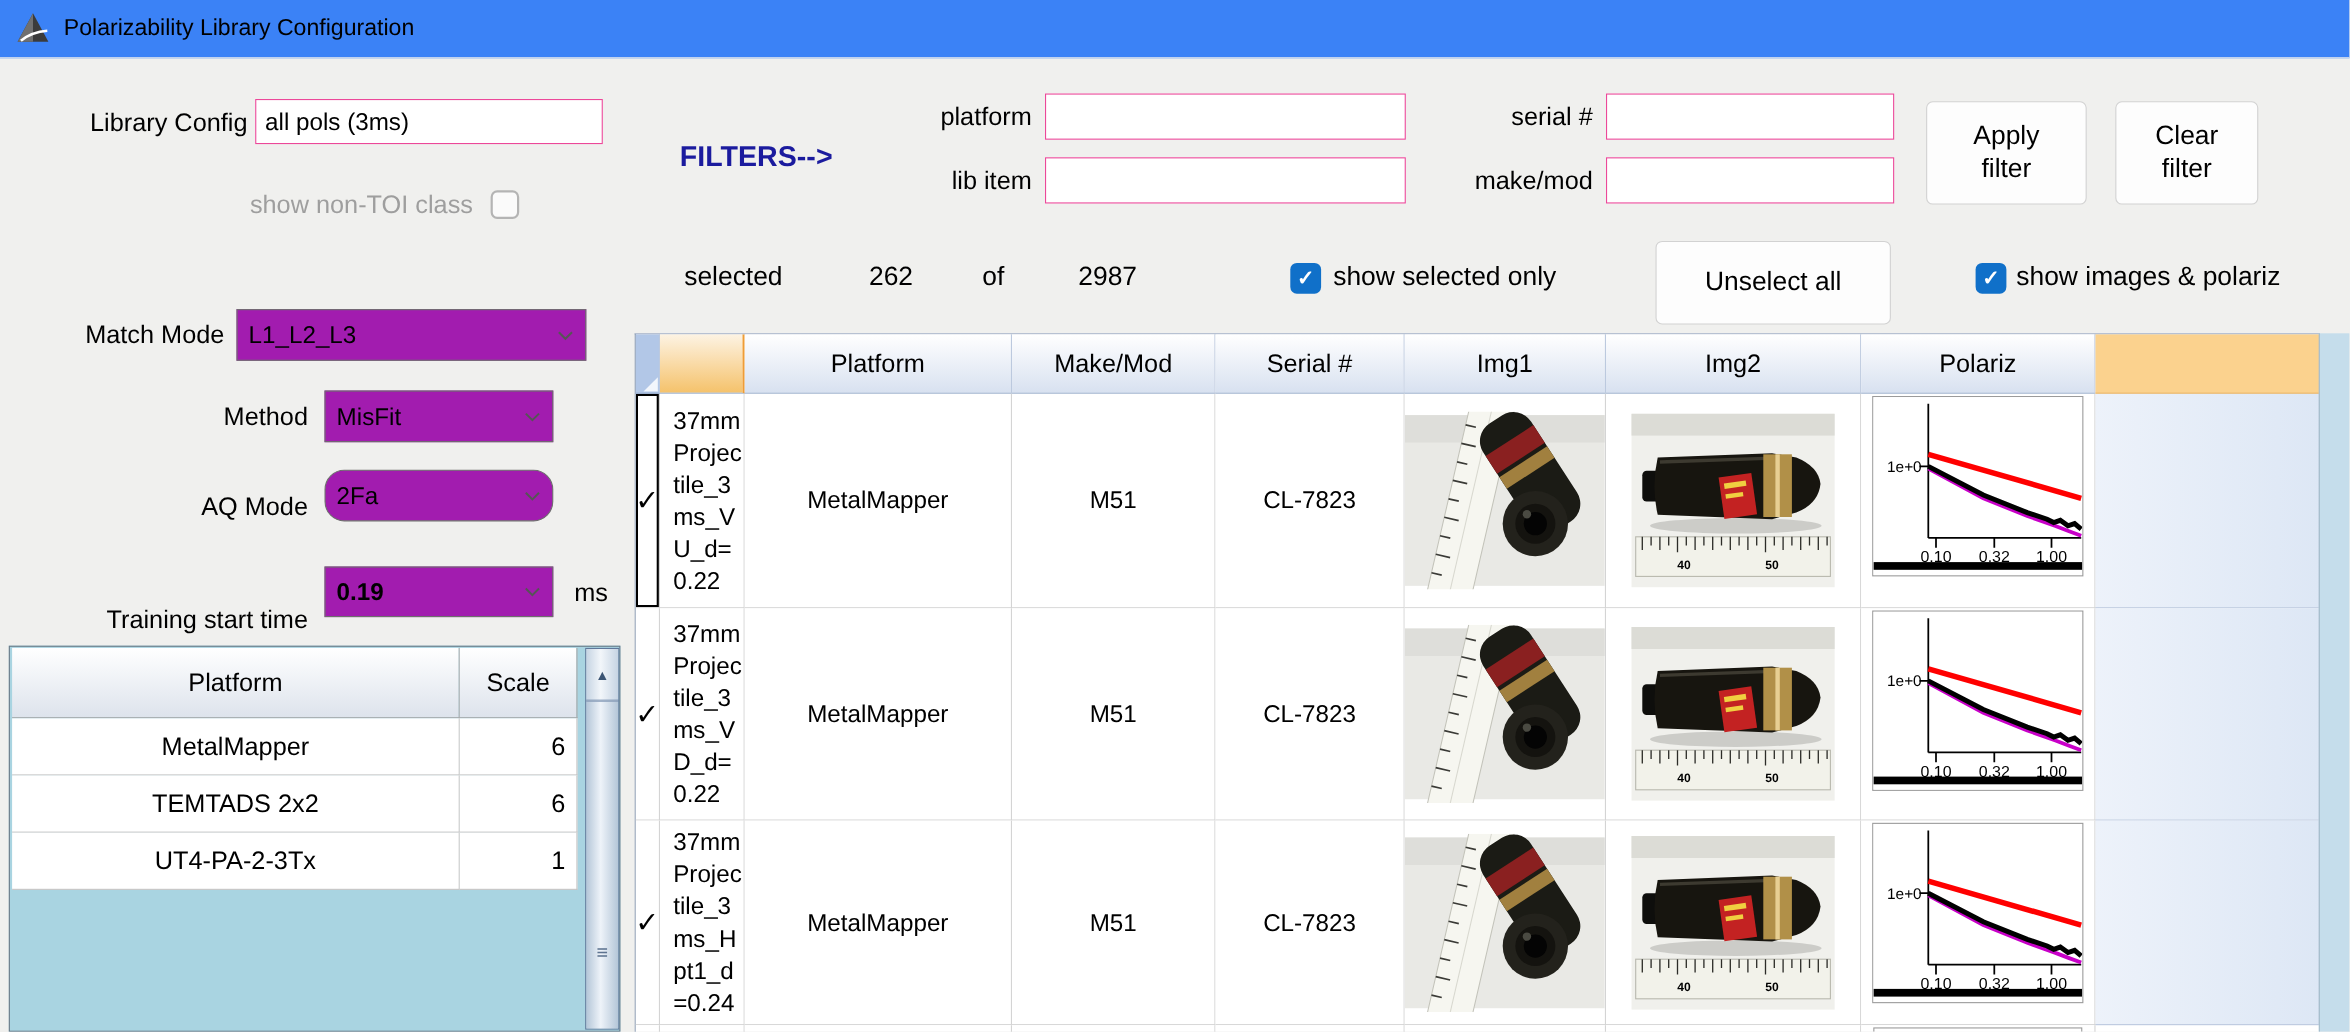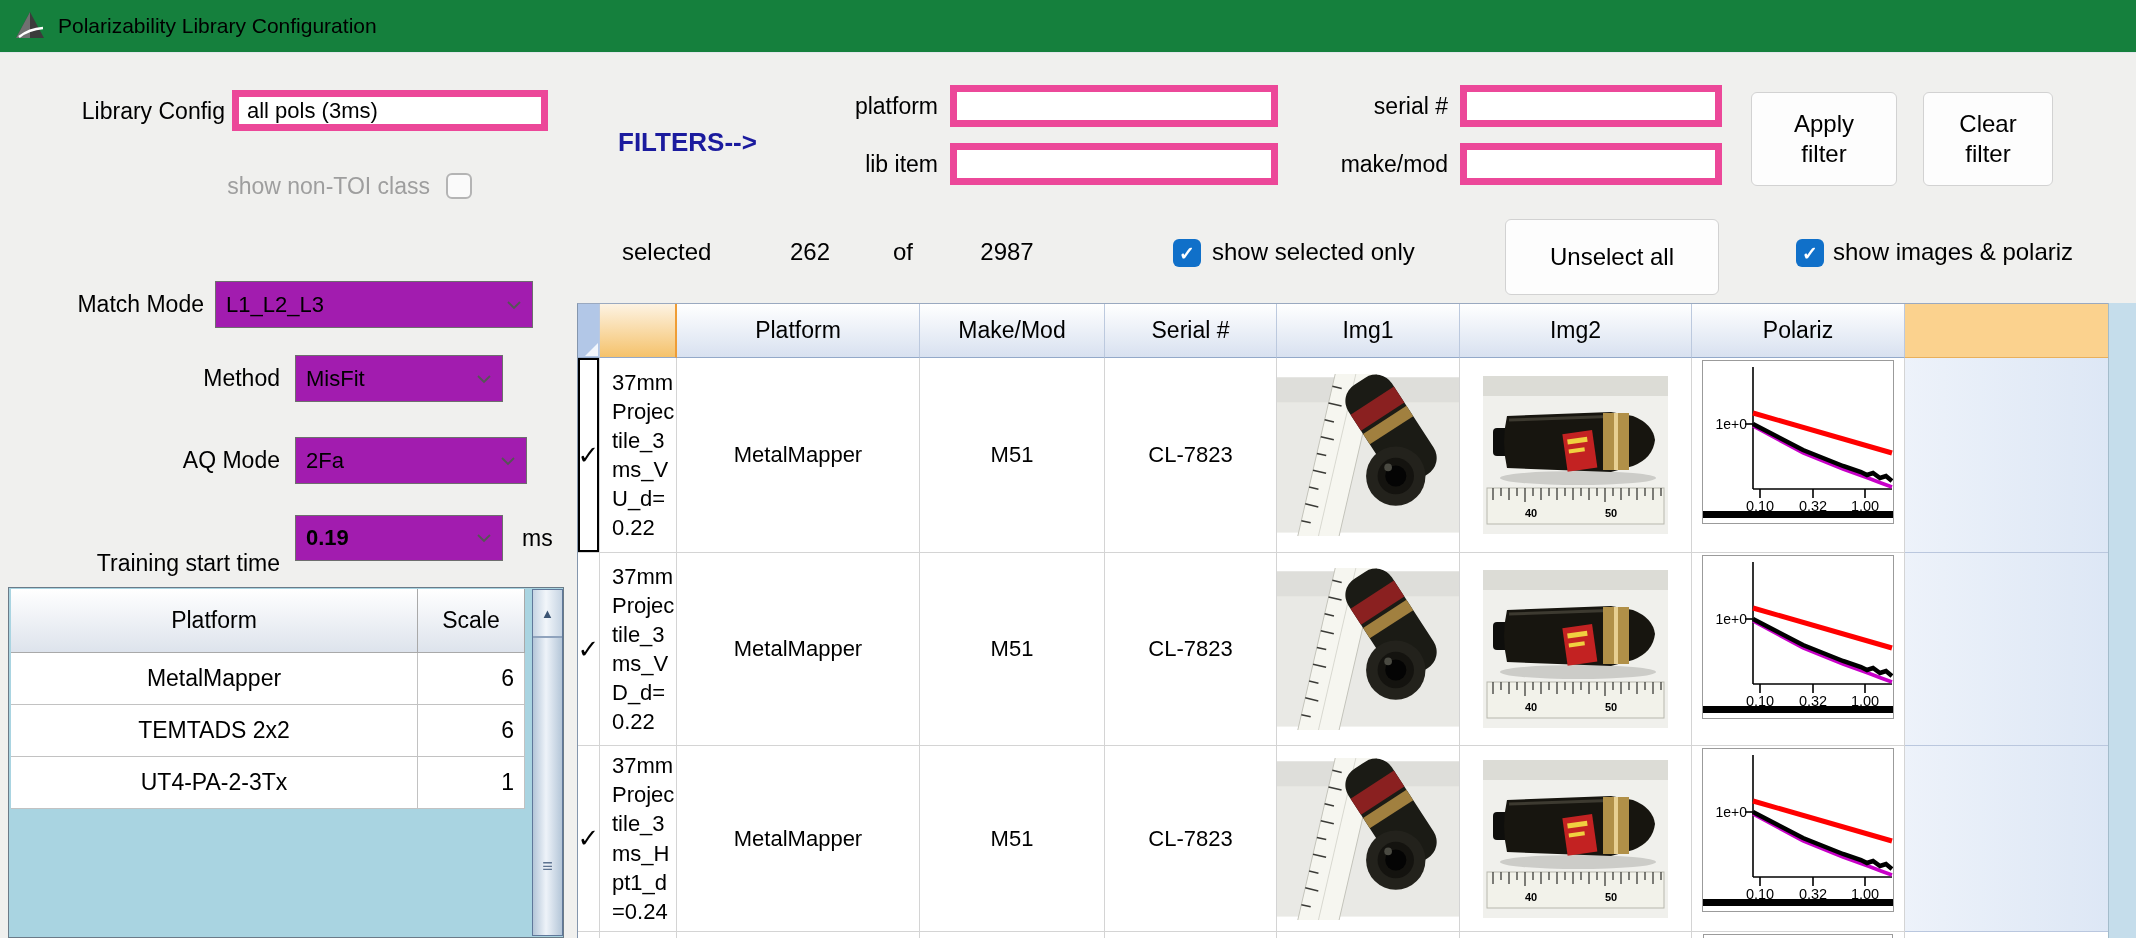--- a/index.html
+++ b/index.html
@@ -1,28 +1,28 @@
 <!DOCTYPE html>
 <html><head>
 <meta charset="utf-8">
 <style>
   html,body{margin:0;padding:0;}
   body{width:2136px;height:938px;overflow:hidden;background:#f0f0ee;
        font-family:"Liberation Sans",sans-serif;color:#000;position:relative;}
   .abs{position:absolute;}
   
-  .titlebar{left:0;top:0;width:2136px;height:52px;background:#15803d;border-bottom:1px solid #e3e6ec;
+  .titlebar{left:0;top:0;width:2136px;height:52px;background:#3b82f6;border-bottom:1px solid #e3e6ec;
             display:flex;align-items:center;}
   .titlebar .logo{margin-left:14px;width:32px;height:32px;}
   .titlebar .ttl{margin-left:12px;font-size:21px;}
   
   .lbl{position:absolute;font-size:23px;line-height:44px;white-space:nowrap;}
   .lbl.r{text-align:right;}
   .lbl.gray{color:#9e9e9e;}
-  .tin{position:absolute;background:#fff;border:7px solid #ec4899;font-size:22px;
+  .tin{position:absolute;background:#fff;border:1px solid #ec4899;font-size:22px;
        font-family:"Liberation Sans",sans-serif;padding:0 8px;box-sizing:border-box;}
   .dd{position:absolute;background:#a21caf;border:1px solid #6e6e6e;box-sizing:border-box;
       display:flex;align-items:center;font-size:22px;padding-left:10px;}
   .dd .chev{position:absolute;right:10px;top:50%;margin-top:-6px;}
   .btn{position:absolute;background:#fdfdfd;border:1px solid #d2d2d2;border-radius:6px;
        display:flex;align-items:center;justify-content:center;font-size:24px;text-align:center;
        box-sizing:border-box;}
   .btn .wrapSpan{max-width:104px;line-height:1.25;}
   .cb{position:absolute;width:28px;height:28px;border-radius:6px;background:#1070c9;color:#fff;
       display:flex;align-items:center;justify-content:center;font-size:19px;font-weight:bold;}
@@ -185,21 +185,21 @@
 
 <div class="lbl r" style="left:100px;top:356px;width:180px;">Method</div>
 <div class="dd" style="left:295px;top:355px;width:208px;height:47px;">
   <span>MisFit</span>
   <svg class="chev" width="16" height="12" viewBox="0 0 16 12">
       <polyline points="2,3 8,9 14,3" fill="none" stroke="#555" stroke-width="1.8"></polyline>
     </svg>
 </div>
 
 <div class="lbl r" style="left:100px;top:438px;width:180px;">AQ Mode</div>
-<div class="dd" style="left:295px;top:437px;width:232px;height:47px;">
+<div class="dd" style="left:295px;top:427px;width:208px;height:47px;border-radius:18px;">
   <span>2Fa</span>
   <svg class="chev" width="16" height="12" viewBox="0 0 16 12">
       <polyline points="2,3 8,9 14,3" fill="none" stroke="#555" stroke-width="1.8"></polyline>
     </svg>
 </div>
 
 <div class="lbl r" style="left:20px;top:541px;width:260px;">Training start time</div>
 <div class="dd" style="left:295px;top:515px;width:208px;height:46px;font-weight:bold;">
   <span>0.19</span>
   <svg class="chev" width="16" height="12" viewBox="0 0 16 12">

